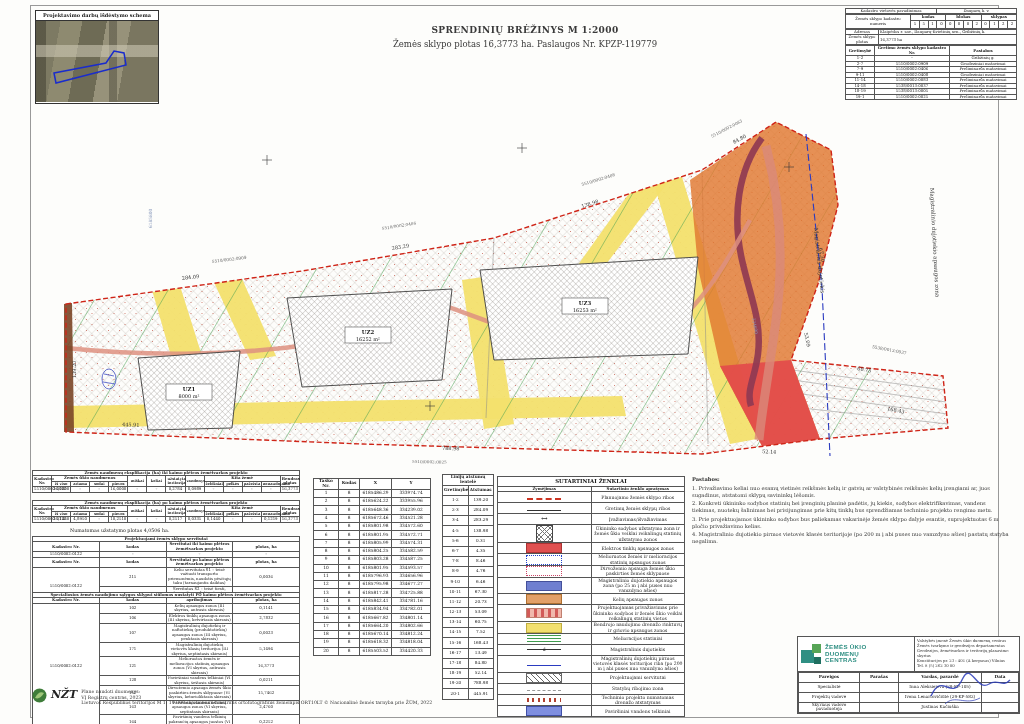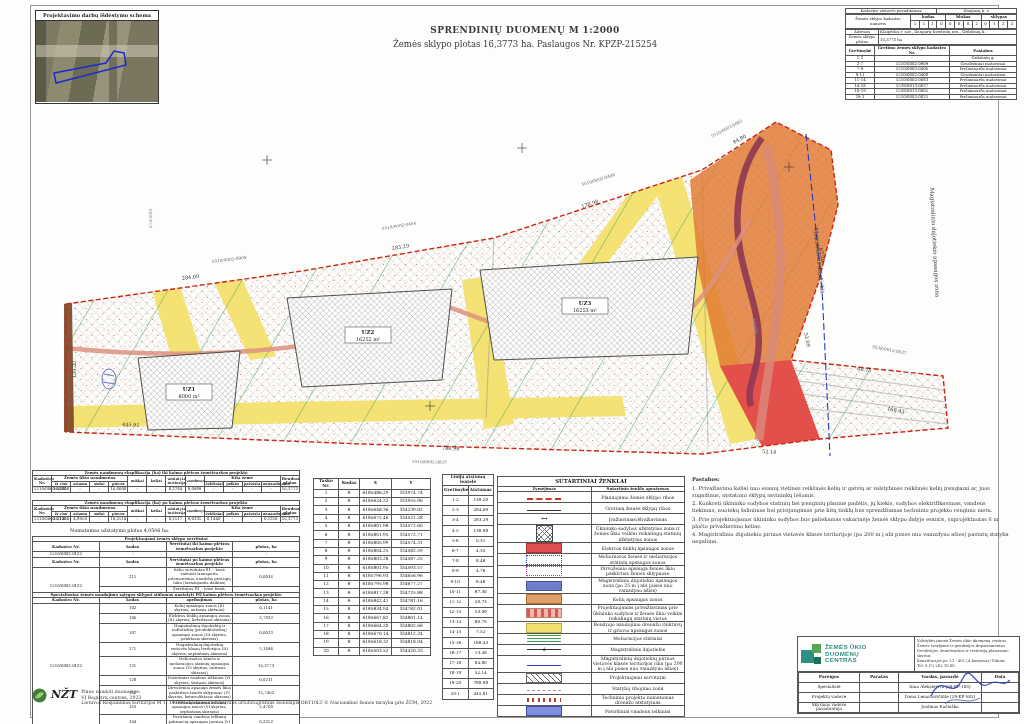--- a/index.html
+++ b/index.html
@@ -104,22 +104,22 @@
   <div class="abs schema">
     <div class="cap">Projektavimo darbų išdėstymo schema</div>
     <div class="photo">
       <svg width="122" height="81" style="position:absolute;left:0;top:0">
         <polygon points="18,52 70,42 78,30 88,32 90,44 20,62" fill="none" stroke="#1a2ccc" stroke-width="1.5"></polygon>
       </svg>
     </div>
   </div>
 
   <div class="abs titleblock">
-    <div class="l2">SPRENDINIŲ DUOMENŲ M 1:2000</div>
-    <div class="l3">Žemės sklypo plotas 16,3773 ha.  Paslaugos Nr. KPZP-215254</div>
+    <div class="l2">SPRENDINIŲ BRĖŽINYS M 1:2000</div>
+    <div class="l3">Žemės sklypo plotas 16,3773 ha.  Paslaugos Nr. KPZP-119779</div>
   </div>
 
   <div class="abs cad">
     <table class="t">
       <tbody>
           <tr>
         <td style="width:88px">Kadastro vietovės pavadinimas</td>
         <td>Dauparų k. v.</td>
       </tr>
     </tbody>

